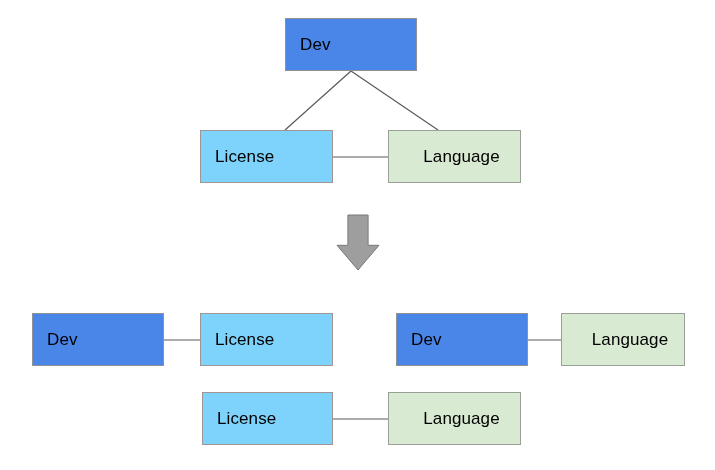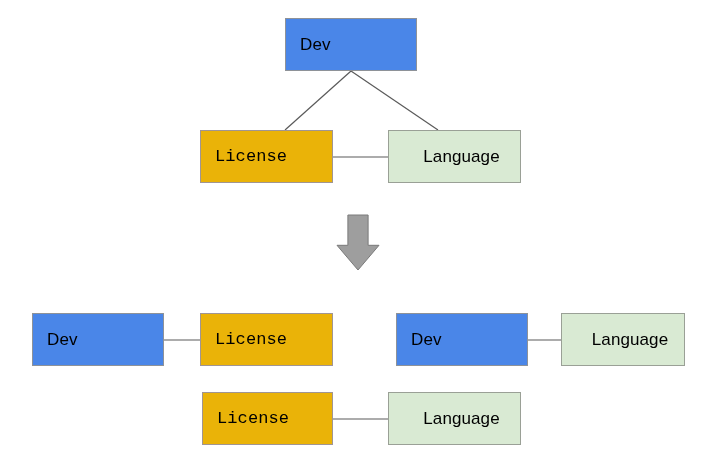--- a/index.html
+++ b/index.html
@@ -33,21 +33,21 @@
     display: flex;
     align-items: center;
     justify-content: flex-start;
     font-size: 17px;
     color: #000000;
     line-height: 1;
     padding-left: 14px;
     letter-spacing: 0.1px;
   }
   .node.blue   { background: #4a86e8; border-color: #8e9298; }
-  .node.pink   { background: #eab308; border-color: #a09593; font-family: Liberation Mono, monospace; }
+  .node.pink   { background: #7dd3fc; border-color: #a09593; }
   .node.green  { background: #d9ead3; border-color: #9aa096; justify-content: center; }
 </style>
 </head>
 <body>
 
 <div id="canvas">
 
   <svg class="edges" viewBox="0 0 715 470" xmlns="http://www.w3.org/2000/svg">
     <g id="edge-lines">
         <line x1="351" y1="71" x2="285" y2="130" stroke="#5a5a5a" stroke-width="1.2"></line>

